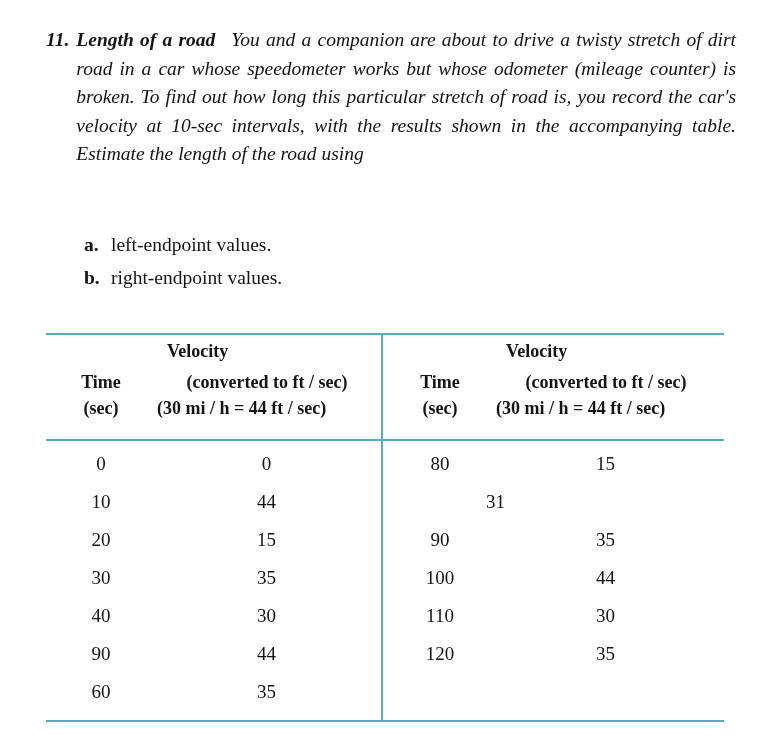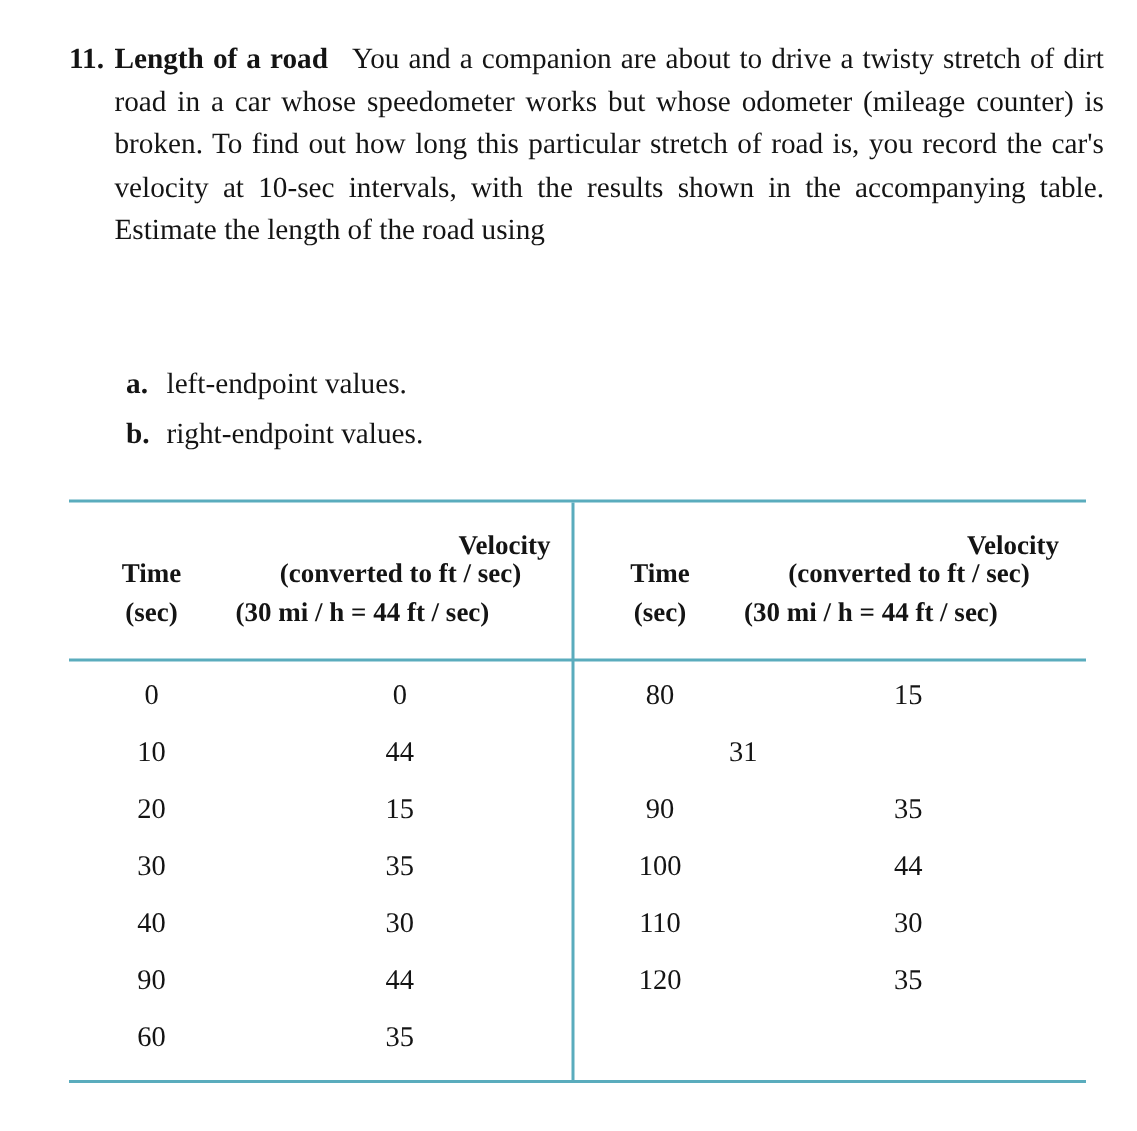--- a/index.html
+++ b/index.html
@@ -20,20 +20,21 @@
   #problem {
     position: absolute;
     left: 46px;
     top: 26px;
     width: 690px;
   }
 
   .prob-row {
     display: flex;
     align-items: flex-start;
+    font-style: italic;
   }
   .prob-number {
     font-weight: bold;
     font-size: 19.5px;
     line-height: 28.5px;
     flex: 0 0 auto;
     padding-right: 7px;
     white-space: nowrap;
   }
   .prob-body {
@@ -65,21 +66,20 @@
     height: 33px;
     font-size: 19.5px;
   }
   .sub-marker {
     font-weight: bold;
     width: 27px;
     flex: 0 0 27px;
   }
   .sub-text {
     flex: 1 1 auto;
-    margin-top: 12px;
   }
 
   
   #table-wrap {
     position: absolute;
     left: 46px;
     top: 333px;
     width: 678px;
     height: 390px;
   }
@@ -120,24 +120,24 @@
     position: absolute;
     top: 8px;
     left: 0;
     width: 335px;
     height: 98px;
     font-weight: bold;
     font-size: 18px;
   }
   .th-velocity-title {
     position: absolute;
-    top: 12px;
+    top: 0px;
     left: 121px;
     width: 200px;
-    text-align: right;
+    text-align: left;
     white-space: nowrap;
   }
   .th-time-1 {
     position: absolute;
     top: 31px;
     left: 0px;
     width: 110px;
     text-align: center;
     white-space: nowrap;
   }

